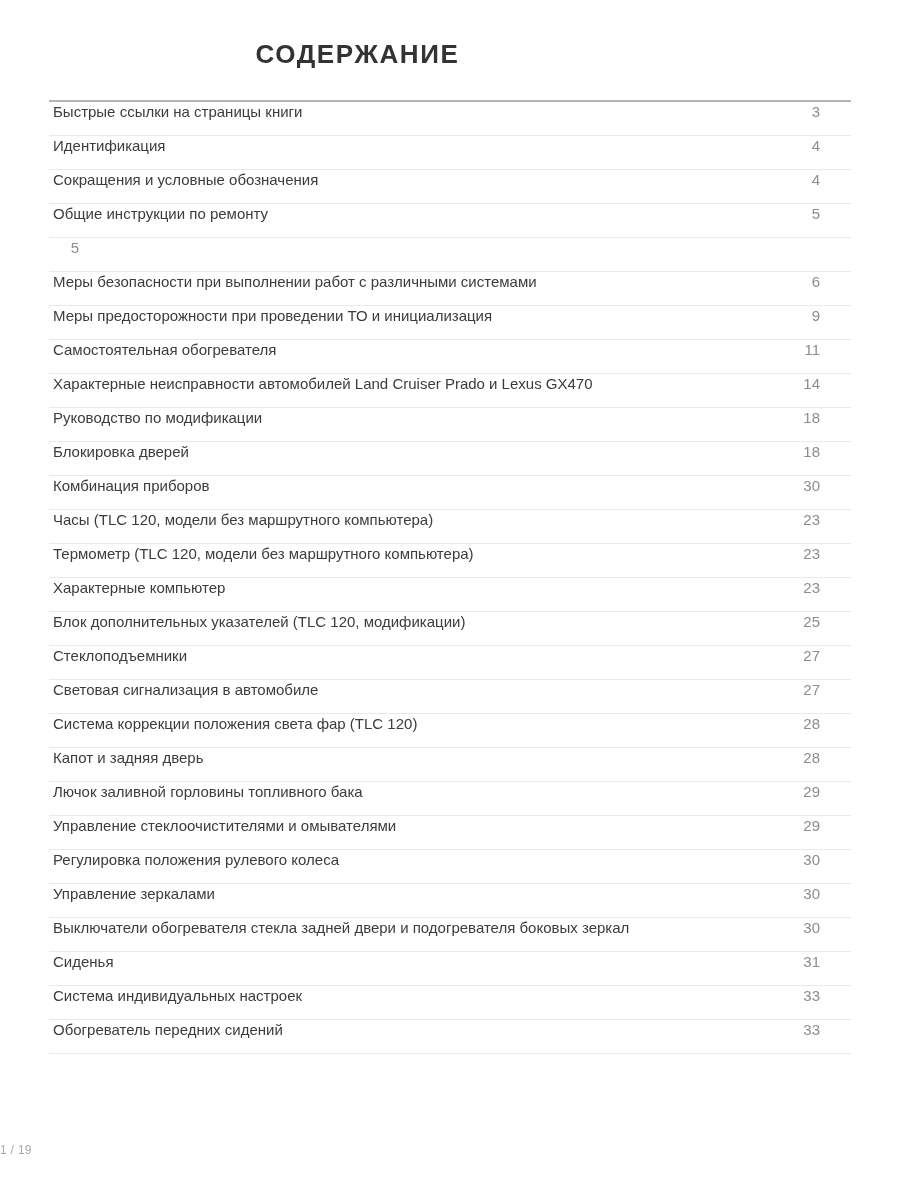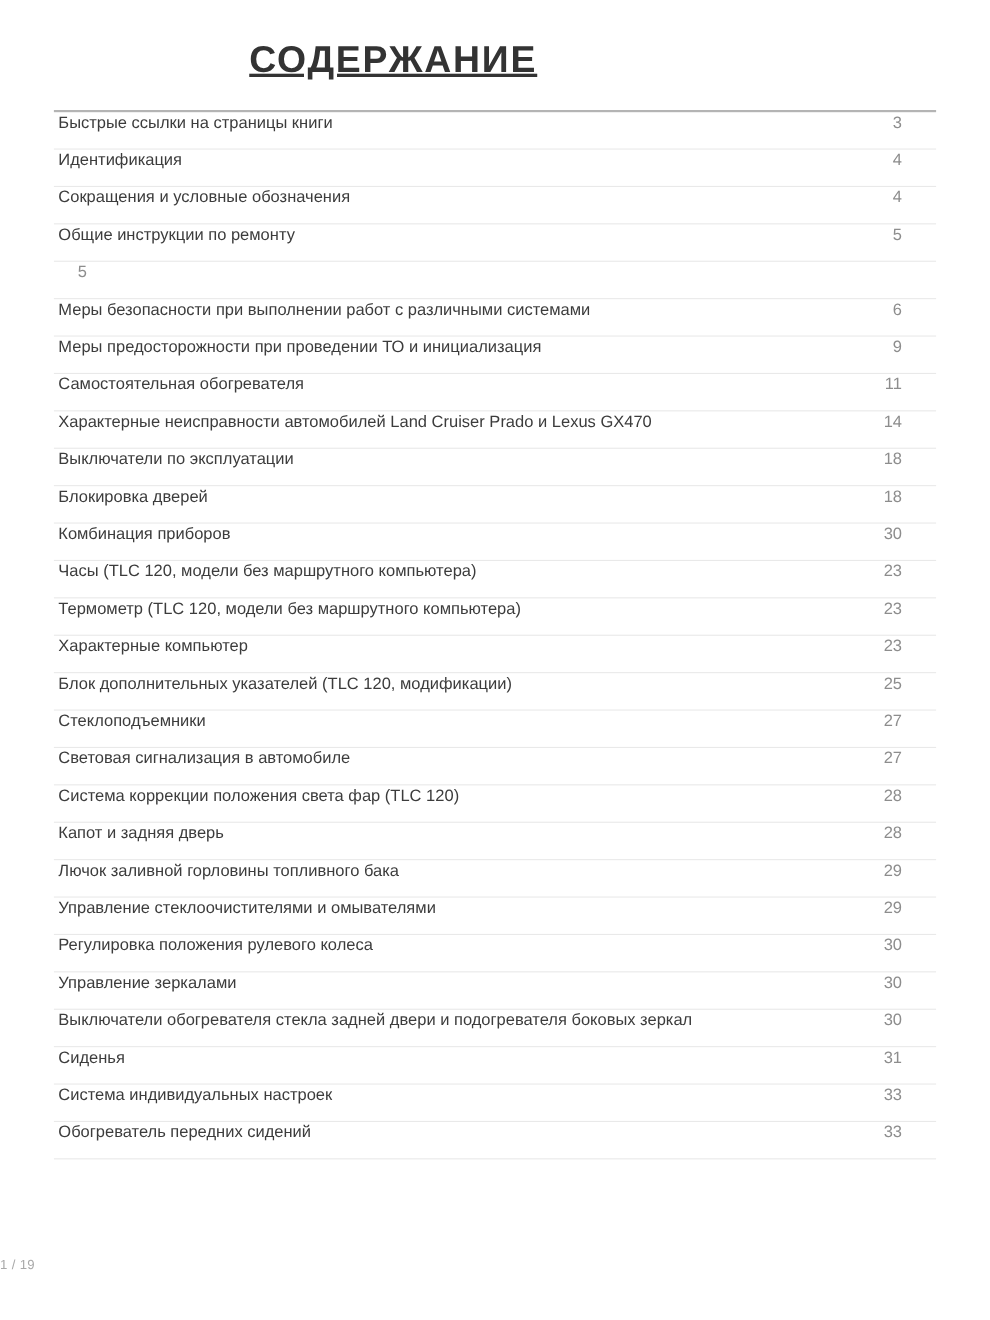--- a/index.html
+++ b/index.html
@@ -21,26 +21,25 @@
     height: 1200px;
     box-sizing: border-box;
   }
 
   .doc-title {
     position: absolute;
     top: 38px;
     left: 0;
     width: 715px;
     text-align: center;
-    font-size: 34px;
+    font-size: 26px;
     font-weight: bold;
     color: #333333;
     letter-spacing: 1.6px;
     line-height: 32px;
-    text-decoration: underline;
   }
 
   .toc {
     position: absolute;
     top: 100px;
     left: 49px;
     width: 802px;
     border-top: 2px solid #b4b4b4;
   }
 
@@ -125,21 +124,21 @@
       </div>
       <div class="toc-row">
         <span class="toc-title">Самостоятельная обогревателя</span>
         <span class="toc-page">11</span>
       </div>
       <div class="toc-row">
         <span class="toc-title">Характерные неисправности автомобилей Land Cruiser Prado и Lexus GX470</span>
         <span class="toc-page">14</span>
       </div>
       <div class="toc-row">
-        <span class="toc-title">Выключатели по эксплуатации</span>
+        <span class="toc-title">Руководство по модификации</span>
         <span class="toc-page">18</span>
       </div>
       <div class="toc-row">
         <span class="toc-title">Блокировка дверей</span>
         <span class="toc-page">18</span>
       </div>
       <div class="toc-row">
         <span class="toc-title">Комбинация приборов</span>
         <span class="toc-page">30</span>
       </div>

